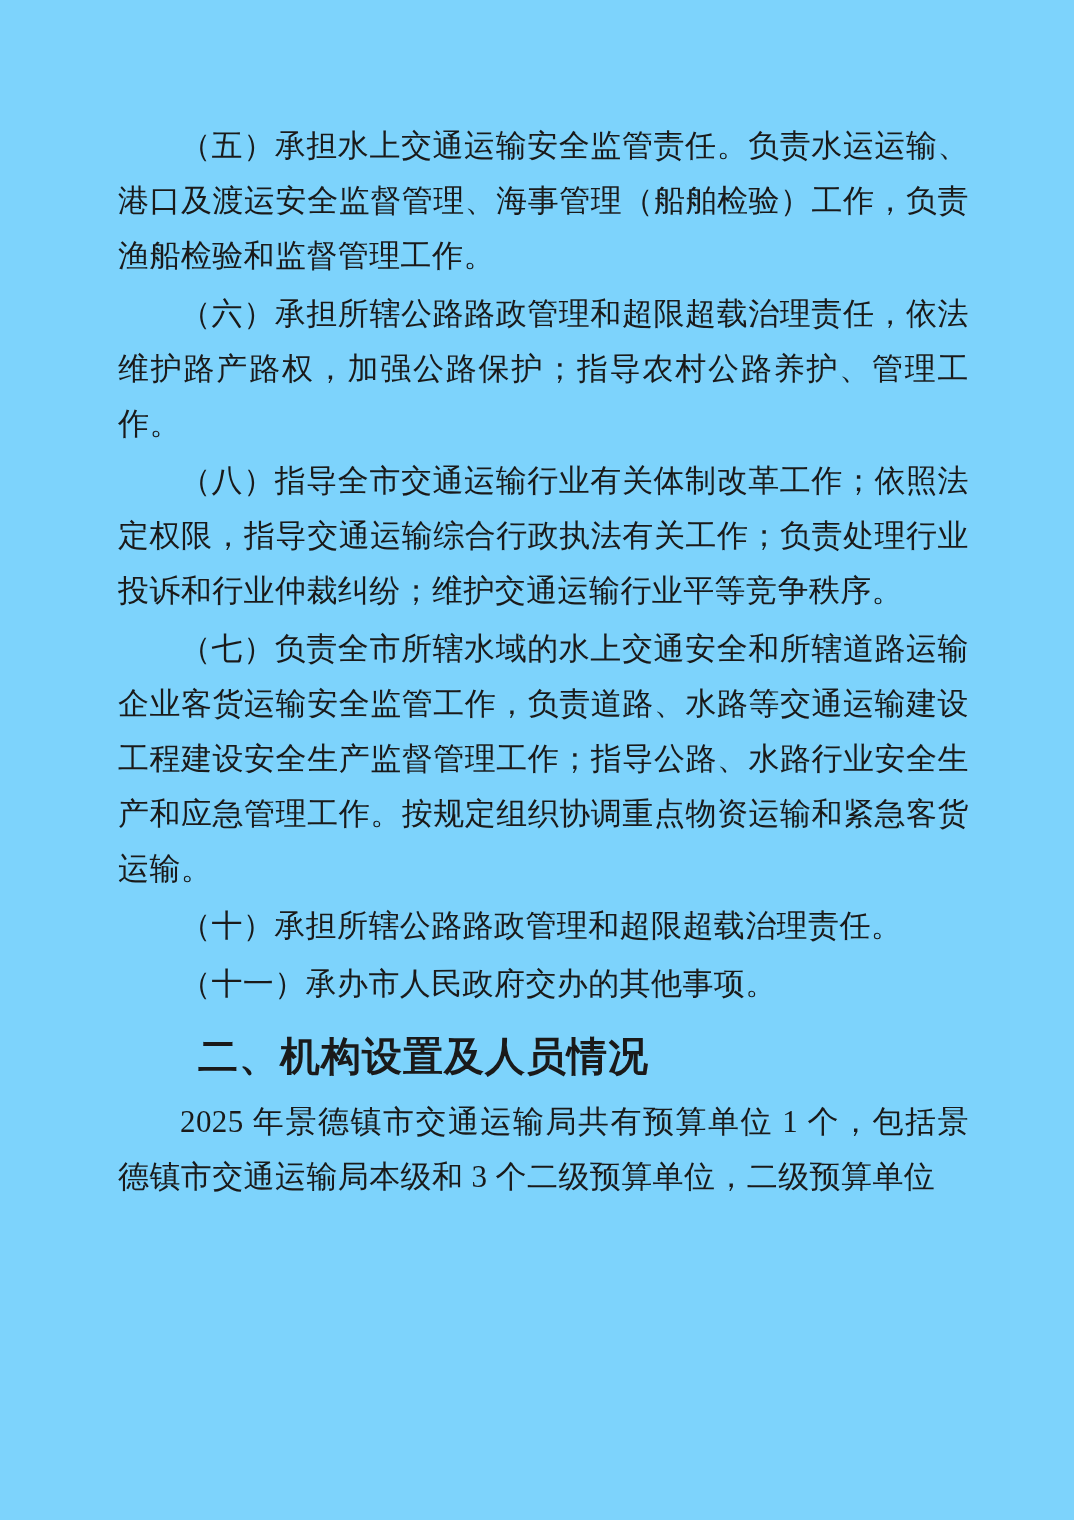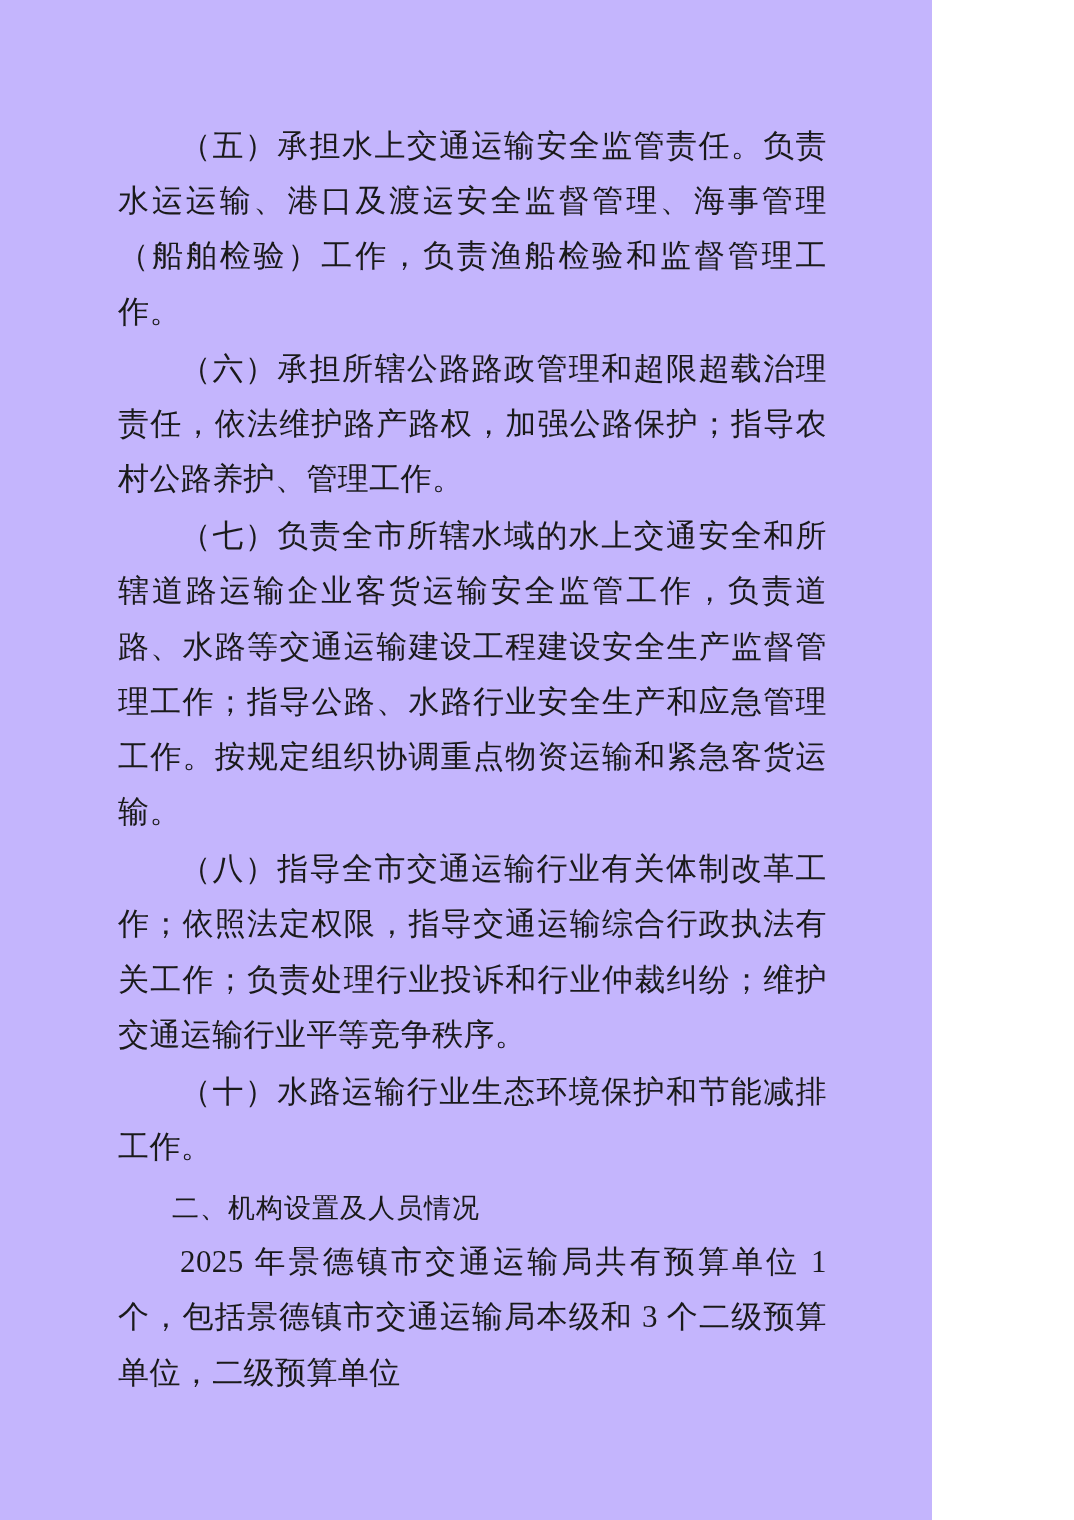--- a/index.html
+++ b/index.html
@@ -1,23 +1,23 @@
 <!DOCTYPE html>
 <html><head>
 <meta charset="utf-8">
 <style>
   html, body {
     margin: 0;
     padding: 0;
     background: #ffffff;
   }
   .page {
-    width: 932px;
+    width: 1074px;
     height: 1520px;
-    background: #c4b5fd;
+    background: #7dd3fc;
     position: relative;
     box-sizing: border-box;
     padding: 118px 105px 0 118px;
     font-family: "Liberation Serif", "DejaVu Serif", serif;
     color: #1a1a1a;
     overflow: hidden;
   }
   .doc-body {
     font-size: 31px;
     line-height: 1.78;
@@ -30,37 +30,38 @@
     text-indent: 2em;
     font-size: 31px;
     line-height: 1.78;
     text-align: justify;
     text-justify: inter-ideograph;
     word-break: break-all;
   }
   h2.section-heading {
     margin: 10px 0 2px 0;
     text-indent: 2em;
-    font-size: 27px;
+    font-size: 40px;
     line-height: 1.78;
-    font-weight: normal;
+    font-weight: bold;
     font-family: "Liberation Sans", "DejaVu Sans", sans-serif;
     letter-spacing: 1px;
   }
 </style>
 </head>
 <body>
 
 <div class="page">
   <div class="doc-body">
 
     <p class="para">（五）承担水上交通运输安全监管责任。负责水运运输、港口及渡运安全监督管理、海事管理（船舶检验）工作，负责渔船检验和监督管理工作。</p>
     <p class="para">（六）承担所辖公路路政管理和超限超载治理责任，依法维护路产路权，加强公路保护；指导农村公路养护、管理工作。</p>
+    <p class="para">（八）指导全市交通运输行业有关体制改革工作；依照法定权限，指导交通运输综合行政执法有关工作；负责处理行业投诉和行业仲裁纠纷；维护交通运输行业平等竞争秩序。</p>
     <p class="para">（七）负责全市所辖水域的水上交通安全和所辖道路运输企业客货运输安全监管工作，负责道路、水路等交通运输建设工程建设安全生产监督管理工作；指导公路、水路行业安全生产和应急管理工作。按规定组织协调重点物资运输和紧急客货运输。</p>
-    <p class="para">（八）指导全市交通运输行业有关体制改革工作；依照法定权限，指导交通运输综合行政执法有关工作；负责处理行业投诉和行业仲裁纠纷；维护交通运输行业平等竞争秩序。</p>
-    <p class="para">（十）水路运输行业生态环境保护和节能减排工作。</p>
+    <p class="para">（十）承担所辖公路路政管理和超限超载治理责任。</p>
+    <p class="para">（十一）承办市人民政府交办的其他事项。</p>
 
     <h2 class="section-heading">二、机构设置及人员情况</h2>
 
     <p class="para">2025 年景德镇市交通运输局共有预算单位 1 个，包括景德镇市交通运输局本级和 3 个二级预算单位，二级预算单位</p>
 
   </div>
 </div>
 
 </body></html>

